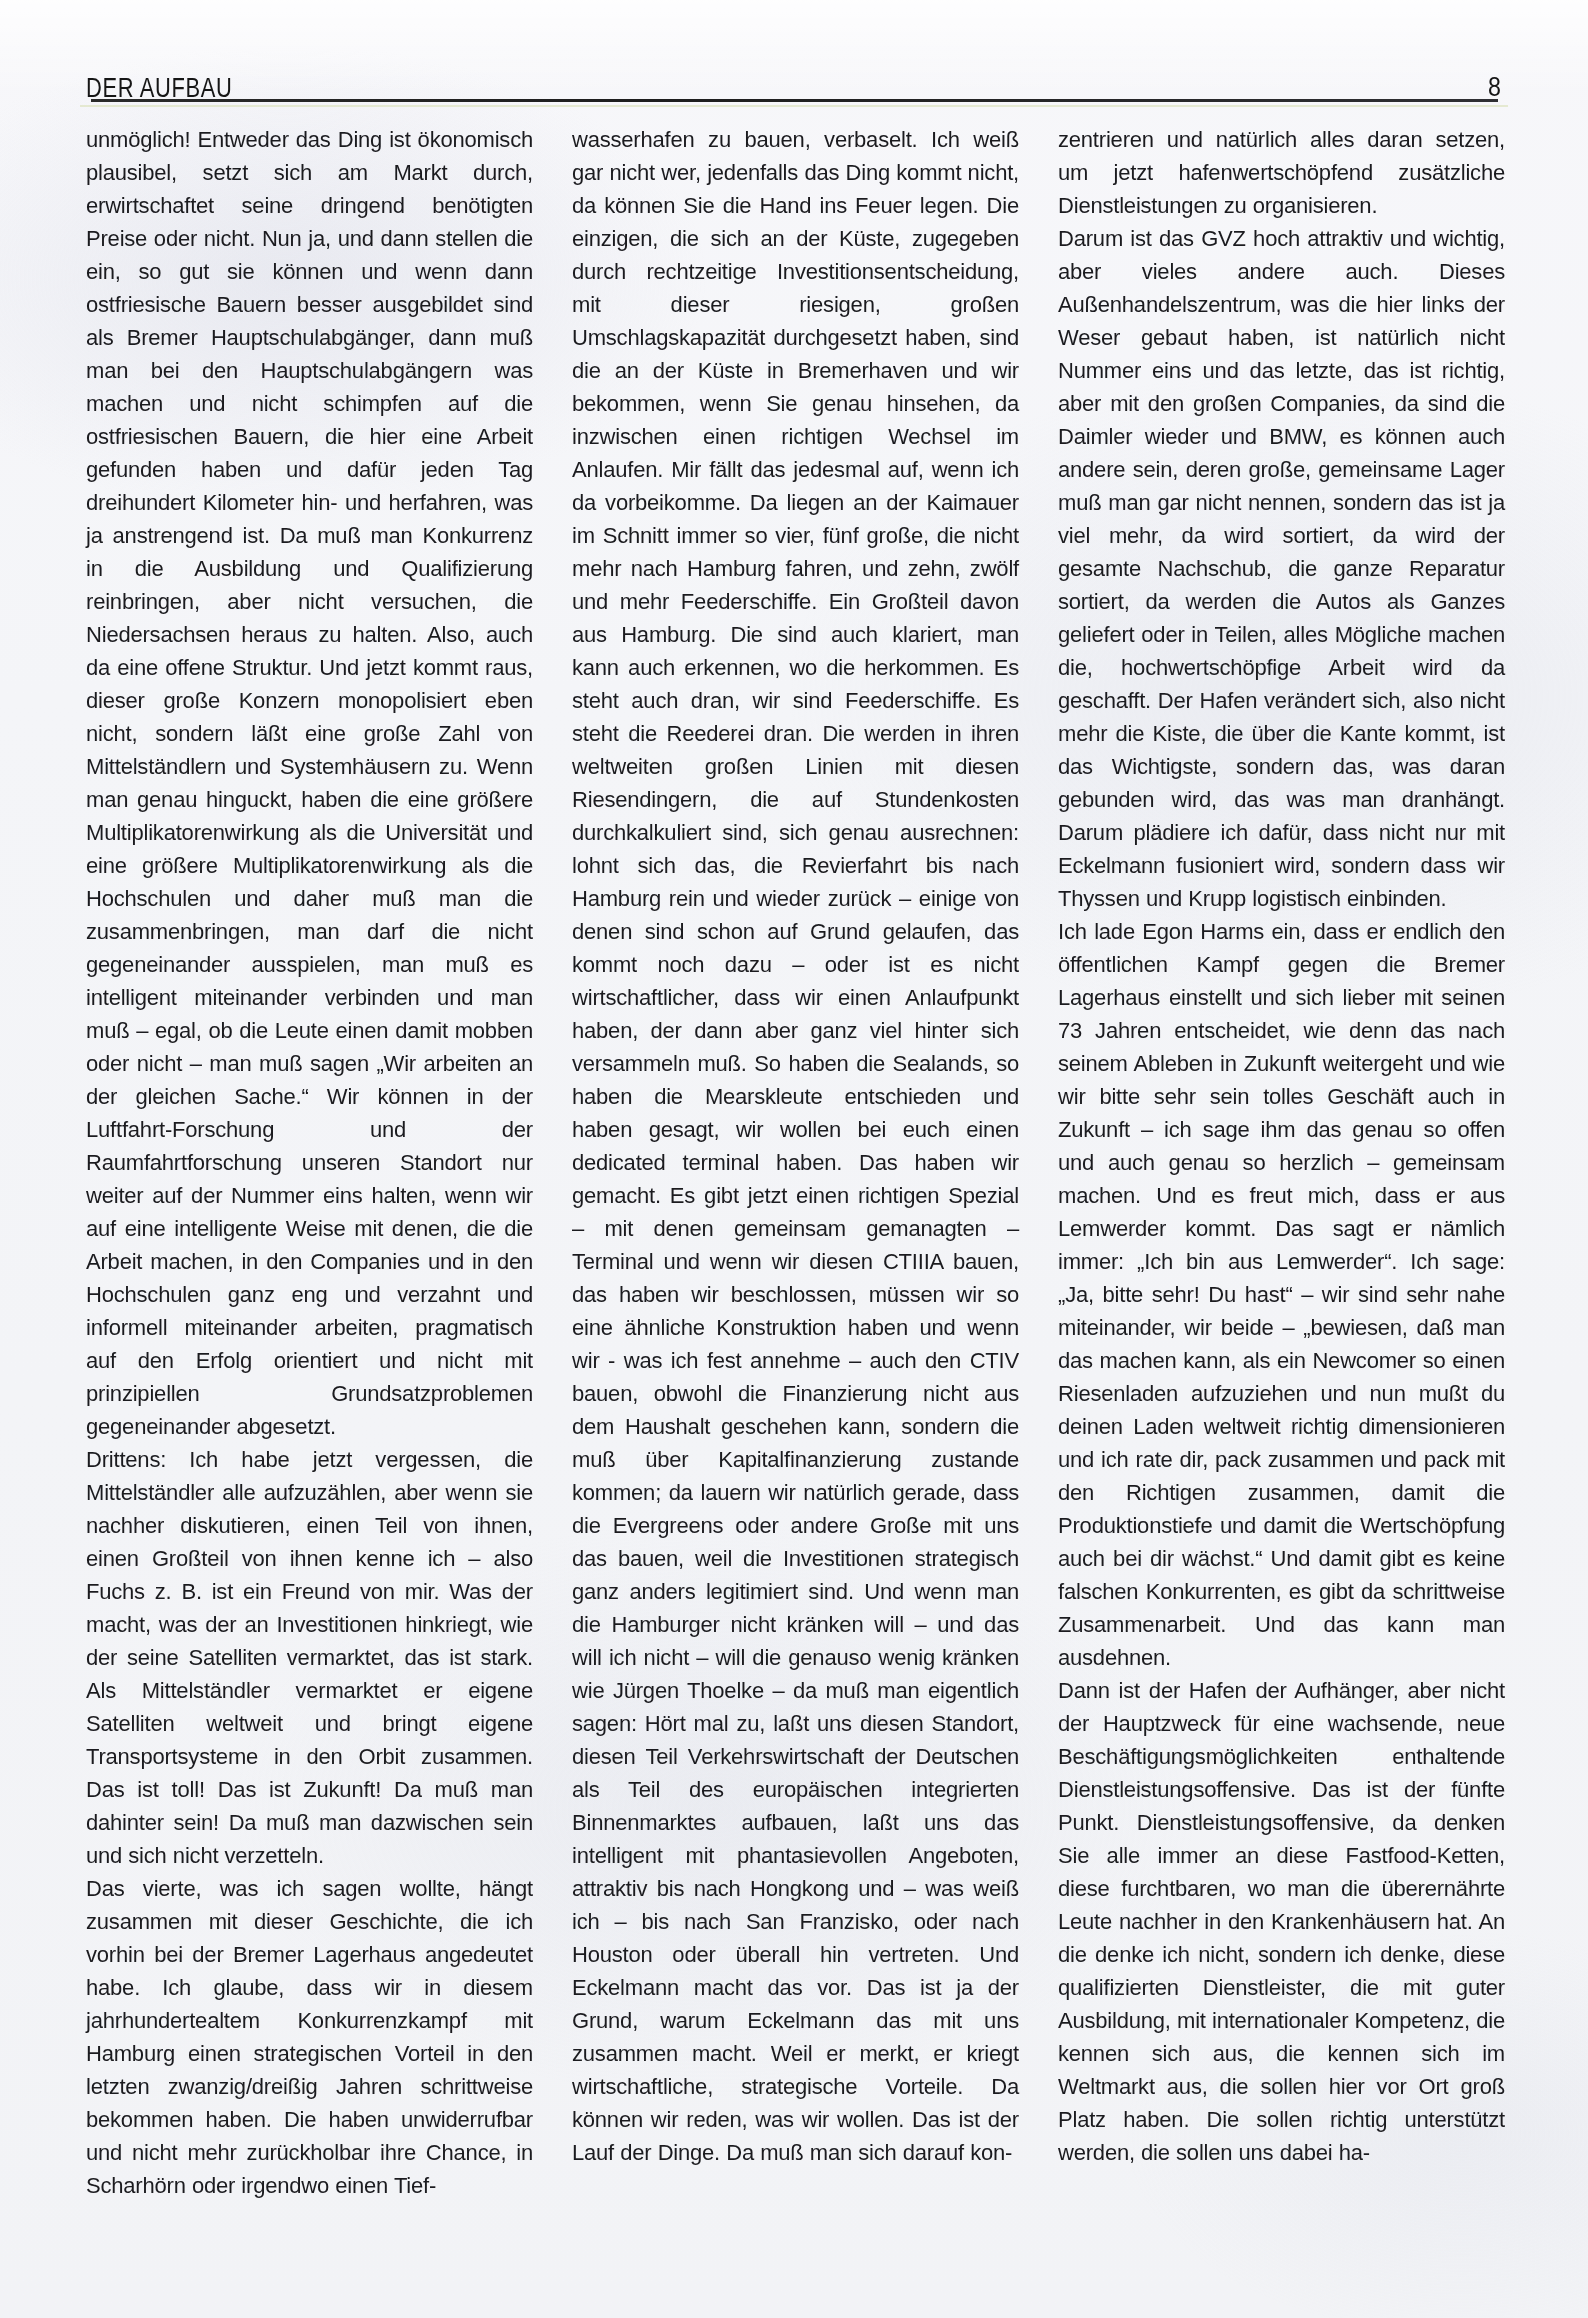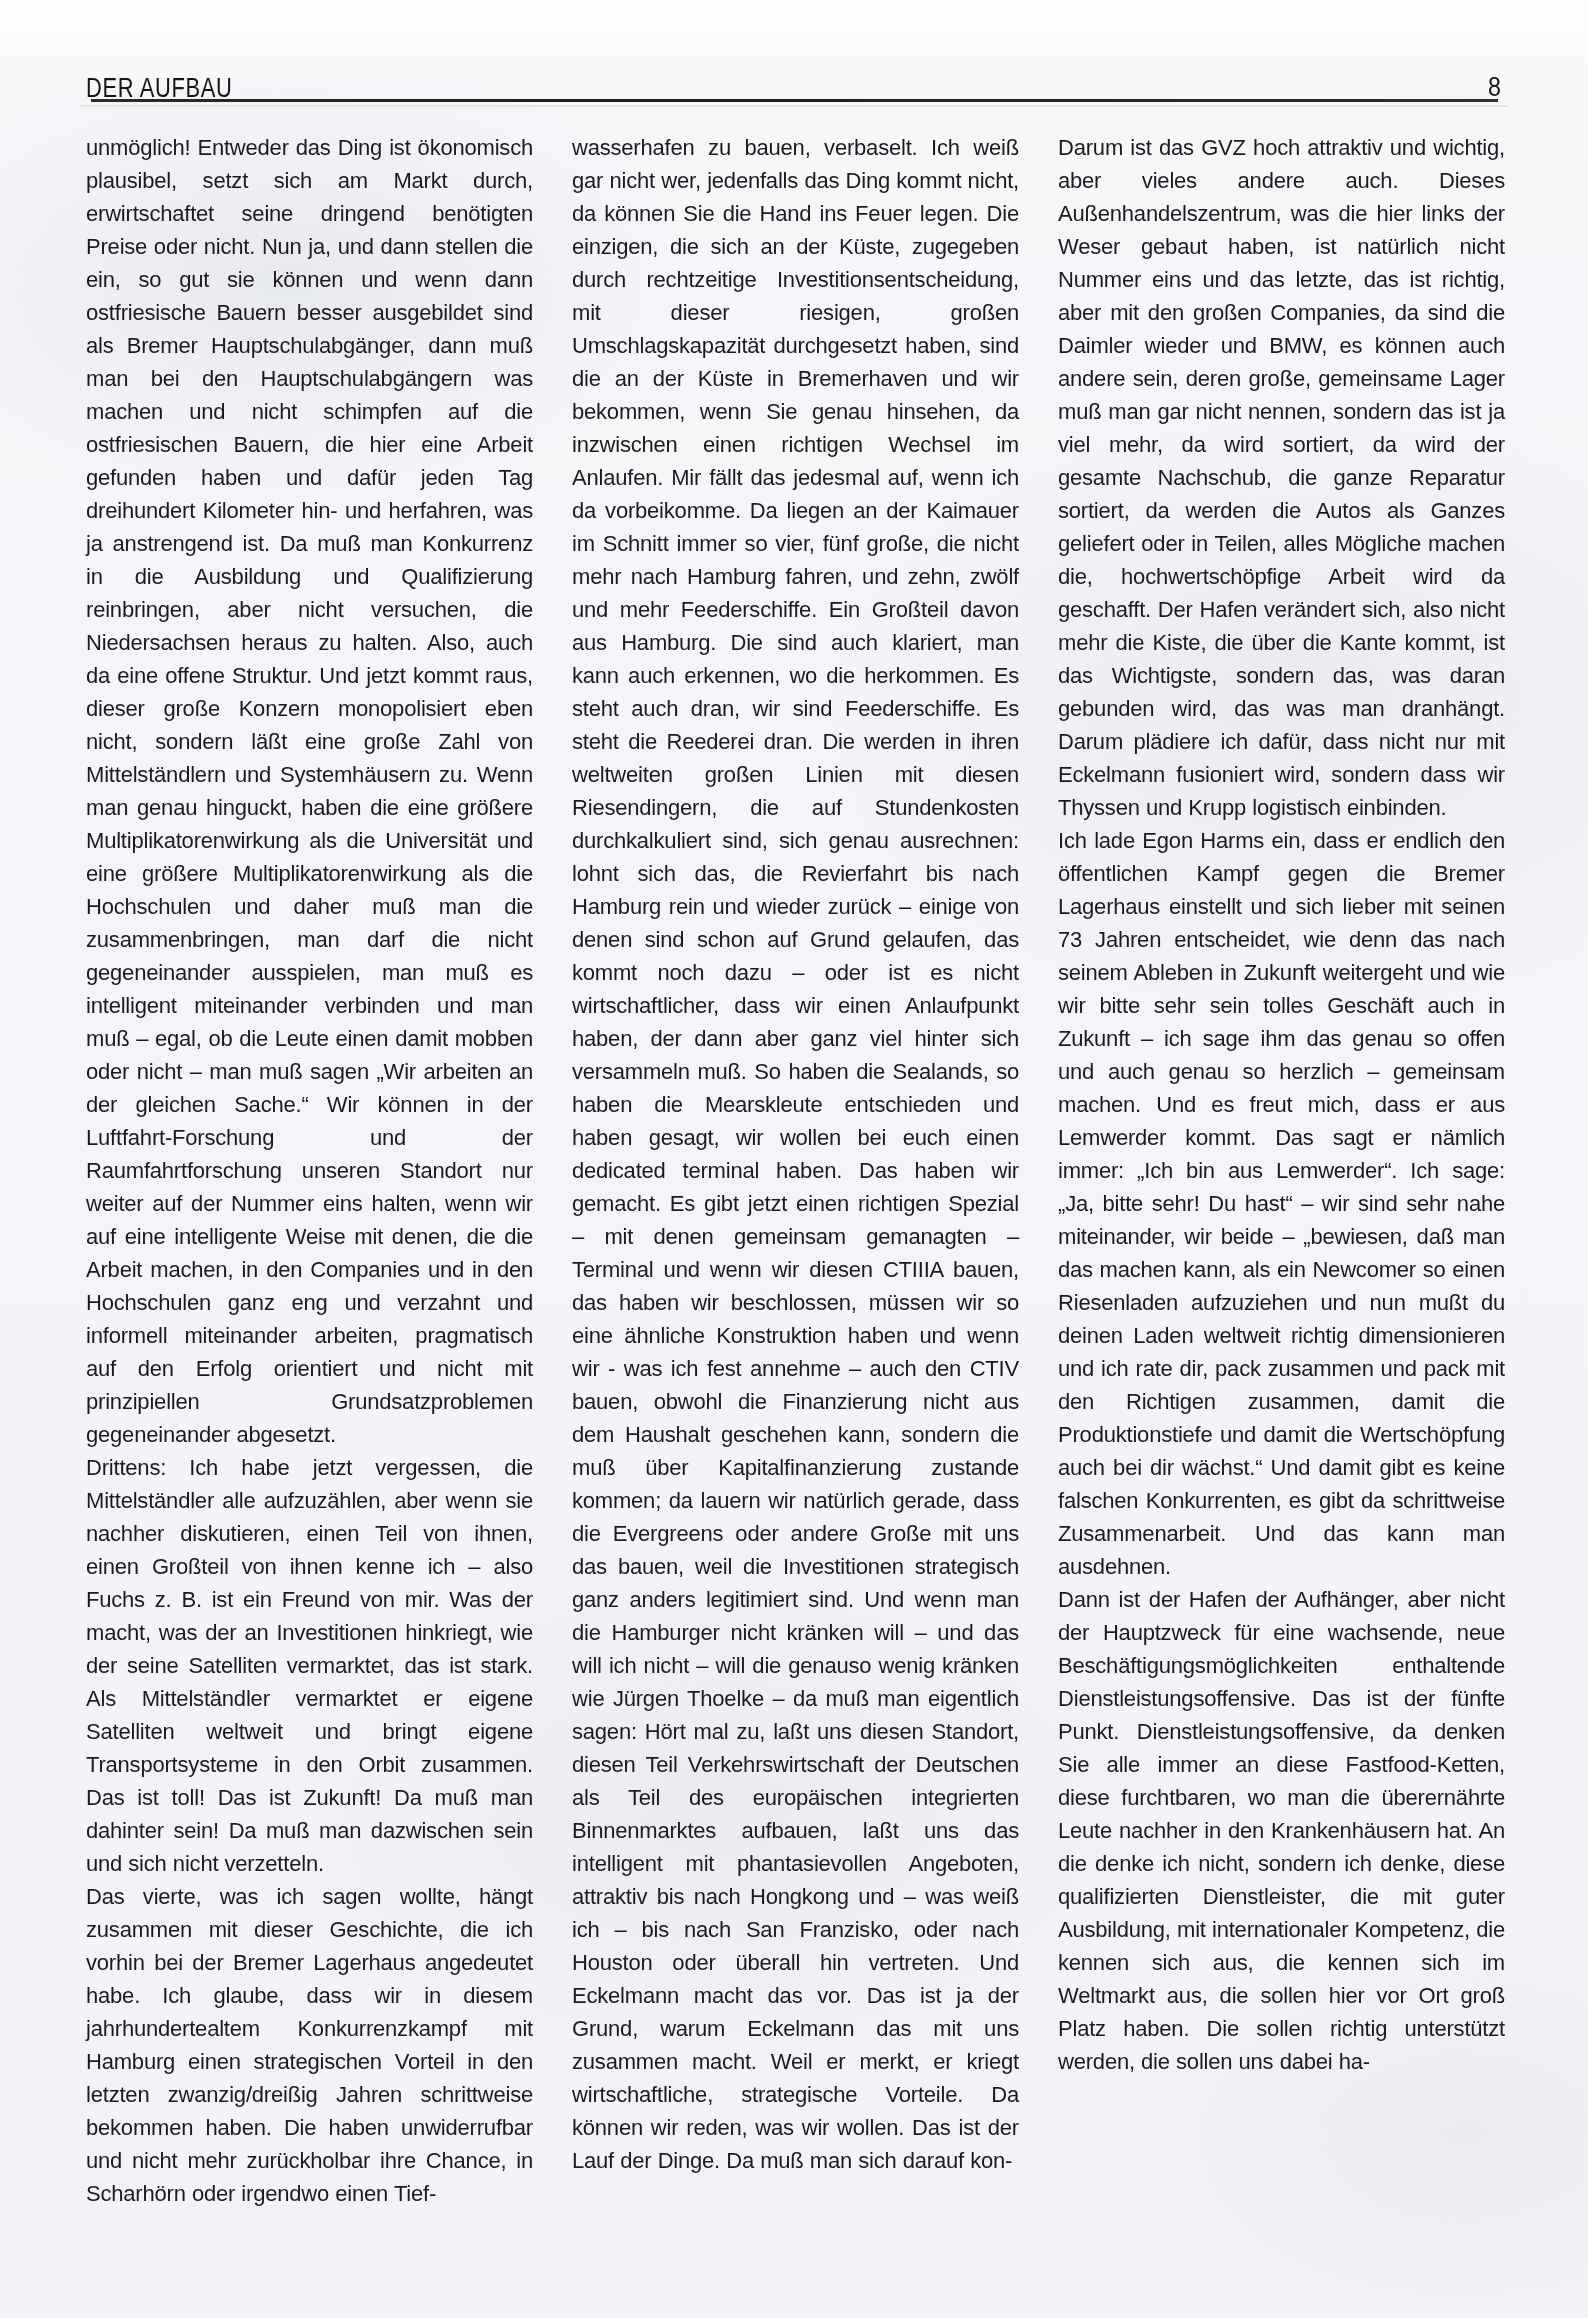--- a/index.html
+++ b/index.html
@@ -89,21 +89,21 @@
     width: 1428px;
     height: 2px;
     background: rgba(215, 222, 176, 0.55);
     z-index: 2;
   }
 
   
   .columns {
     position: absolute;
     left: 86px;
-    top: 131px;
+    top: 123px;
     width: 1417px;
     height: 2126px;
     display: flex;
     gap: 39px;
     z-index: 3;
   }
   .col {
     width: 447px;
     flex: 0 0 447px;
   }
@@ -140,20 +140,21 @@
       <p>unmöglich! Entweder das Ding ist ökonomisch plausibel, setzt sich am Markt durch, erwirtschaftet seine dringend benötigten Preise oder nicht. Nun ja, und dann stellen die ein, so gut sie können und wenn dann ostfriesische Bauern besser ausgebildet sind als Bremer Hauptschulabgänger, dann muß man bei den Hauptschulabgängern was machen und nicht schimpfen auf die ostfriesischen Bauern, die hier eine Arbeit gefunden haben und dafür jeden Tag dreihundert Kilometer hin- und herfahren, was ja anstrengend ist. Da muß man Konkurrenz in die Ausbildung und Qualifizierung reinbringen, aber nicht versuchen, die Niedersachsen heraus zu halten. Also, auch da eine offene Struktur. Und jetzt kommt raus, dieser große Konzern monopolisiert eben nicht, sondern läßt eine große Zahl von Mittelständlern und Systemhäusern zu. Wenn man genau hinguckt, haben die eine größere Multiplikatorenwirkung als die Universität und eine größere Multiplikatorenwirkung als die Hochschulen und daher muß man die zusammenbringen, man darf die nicht gegeneinander ausspielen, man muß es intelligent miteinander verbinden und man muß – egal, ob die Leute einen damit mobben oder nicht – man muß sagen „Wir arbeiten an der gleichen Sache.“ Wir können in der Luftfahrt-Forschung und der Raumfahrtforschung unseren Standort nur weiter auf der Nummer eins halten, wenn wir auf eine intelligente Weise mit denen, die die Arbeit machen, in den Companies und in den Hochschulen ganz eng und verzahnt und informell miteinander arbeiten, pragmatisch auf den Erfolg orientiert und nicht mit prinzipiellen Grundsatzproblemen gegeneinander abgesetzt.</p>
       <p>Drittens: Ich habe jetzt vergessen, die Mittelständler alle aufzuzählen, aber wenn sie nachher diskutieren, einen Teil von ihnen, einen Großteil von ihnen kenne ich – also Fuchs z. B. ist ein Freund von mir. Was der macht, was der an Investitionen hinkriegt, wie der seine Satelliten vermarktet, das ist stark. Als Mittelständler vermarktet er eigene Satelliten weltweit und bringt eigene Transportsysteme in den Orbit zusammen. Das ist toll! Das ist Zukunft! Da muß man dahinter sein! Da muß man dazwischen sein und sich nicht verzetteln.</p>
       <p>Das vierte, was ich sagen wollte, hängt zusammen mit dieser Geschichte, die ich vorhin bei der Bremer Lagerhaus angedeutet habe. Ich glaube, dass wir in diesem jahrhundertealtem Konkurrenzkampf mit Hamburg einen strategischen Vorteil in den letzten zwanzig/dreißig Jahren schrittweise bekommen haben. Die haben unwiderrufbar und nicht mehr zurückholbar ihre Chance, in Scharhörn oder irgendwo einen Tief-</p>
     </div>
 
     <div class="col c2">
       <p>wasserhafen zu bauen, verbaselt. Ich weiß gar nicht wer, jedenfalls das Ding kommt nicht, da können Sie die Hand ins Feuer legen. Die einzigen, die sich an der Küste, zugegeben durch rechtzeitige Investitionsentscheidung, mit dieser riesigen, großen Umschlagskapazität durchgesetzt haben, sind die an der Küste in Bremerhaven und wir bekommen, wenn Sie genau hinsehen, da inzwischen einen richtigen Wechsel im Anlaufen. Mir fällt das jedesmal auf, wenn ich da vorbeikomme. Da liegen an der Kaimauer im Schnitt immer so vier, fünf große, die nicht mehr nach Hamburg fahren, und zehn, zwölf und mehr Feederschiffe. Ein Großteil davon aus Hamburg. Die sind auch klariert, man kann auch erkennen, wo die herkommen. Es steht auch dran, wir sind Feederschiffe. Es steht die Reederei dran. Die werden in ihren weltweiten großen Linien mit diesen Riesendingern, die auf Stundenkosten durchkalkuliert sind, sich genau ausrechnen: lohnt sich das, die Revierfahrt bis nach Hamburg rein und wieder zurück – einige von denen sind schon auf Grund gelaufen, das kommt noch dazu – oder ist es nicht wirtschaftlicher, dass wir einen Anlaufpunkt haben, der dann aber ganz viel hinter sich versammeln muß. So haben die Sealands, so haben die Mearskleute entschieden und haben gesagt, wir wollen bei euch einen dedicated terminal haben. Das haben wir gemacht. Es gibt jetzt einen richtigen Spezial – mit denen gemeinsam gemanagten – Terminal und wenn wir diesen CTIIIA bauen, das haben wir beschlossen, müssen wir so eine ähnliche Konstruktion haben und wenn wir - was ich fest annehme – auch den CTIV bauen, obwohl die Finanzierung nicht aus dem Haushalt geschehen kann, sondern die muß über Kapitalfinanzierung zustande kommen; da lauern wir natürlich gerade, dass die Evergreens oder andere Große mit uns das bauen, weil die Investitionen strategisch ganz anders legitimiert sind. Und wenn man die Hamburger nicht kränken will – und das will ich nicht – will die genauso wenig kränken wie Jürgen Thoelke – da muß man eigentlich sagen: Hört mal zu, laßt uns diesen Standort, diesen Teil Verkehrswirtschaft der Deutschen als Teil des europäischen integrierten Binnenmarktes aufbauen, laßt uns das intelligent mit phantasievollen Angeboten, attraktiv bis nach Hongkong und – was weiß ich – bis nach San Franzisko, oder nach Houston oder überall hin vertreten. Und Eckelmann macht das vor. Das ist ja der Grund, warum Eckelmann das mit uns zusammen macht. Weil er merkt, er kriegt wirtschaftliche, strategische Vorteile. Da können wir reden, was wir wollen. Das ist der Lauf der Dinge. Da muß man sich darauf kon-</p>
     </div>
 
     <div class="col c3">
+      <p>zentrieren und natürlich alles daran setzen, um jetzt hafenwertschöpfend zusätzliche Dienstleistungen zu organisieren.</p>
       <p>Darum ist das GVZ hoch attraktiv und wichtig, aber vieles andere auch. Dieses Außenhandelszentrum, was die hier links der Weser gebaut haben, ist natürlich nicht Nummer eins und das letzte, das ist richtig, aber mit den großen Companies, da sind die Daimler wieder und BMW, es können auch andere sein, deren große, gemeinsame Lager muß man gar nicht nennen, sondern das ist ja viel mehr, da wird sortiert, da wird der gesamte Nachschub, die ganze Reparatur sortiert, da werden die Autos als Ganzes geliefert oder in Teilen, alles Mögliche machen die, hochwertschöpfige Arbeit wird da geschafft. Der Hafen verändert sich, also nicht mehr die Kiste, die über die Kante kommt, ist das Wichtigste, sondern das, was daran gebunden wird, das was man dranhängt. Darum plädiere ich dafür, dass nicht nur mit Eckelmann fusioniert wird, sondern dass wir Thyssen und Krupp logistisch einbinden.</p>
       <p>Ich lade Egon Harms ein, dass er endlich den öffentlichen Kampf gegen die Bremer Lagerhaus einstellt und sich lieber mit seinen 73 Jahren entscheidet, wie denn das nach seinem Ableben in Zukunft weitergeht und wie wir bitte sehr sein tolles Geschäft auch in Zukunft – ich sage ihm das genau so offen und auch genau so herzlich – gemeinsam machen. Und es freut mich, dass er aus Lemwerder kommt. Das sagt er nämlich immer: „Ich bin aus Lemwerder“. Ich sage: „Ja, bitte sehr! Du hast“ – wir sind sehr nahe miteinander, wir beide – „bewiesen, daß man das machen kann, als ein Newcomer so einen Riesenladen aufzuziehen und nun mußt du deinen Laden weltweit richtig dimensionieren und ich rate dir, pack zusammen und pack mit den Richtigen zusammen, damit die Produktionstiefe und damit die Wertschöpfung auch bei dir wächst.“ Und damit gibt es keine falschen Konkurrenten, es gibt da schrittweise Zusammenarbeit. Und das kann man ausdehnen.</p>
       <p>Dann ist der Hafen der Aufhänger, aber nicht der Hauptzweck für eine wachsende, neue Beschäftigungsmöglichkeiten enthaltende Dienstleistungsoffensive. Das ist der fünfte Punkt. Dienstleistungsoffensive, da denken Sie alle immer an diese Fastfood-Ketten, diese furchtbaren, wo man die überernährte Leute nachher in den Krankenhäusern hat. An die denke ich nicht, sondern ich denke, diese qualifizierten Dienstleister, die mit guter Ausbildung, mit internationaler Kompetenz, die kennen sich aus, die kennen sich im Weltmarkt aus, die sollen hier vor Ort groß Platz haben. Die sollen richtig unterstützt werden, die sollen uns dabei ha-</p>
     </div>
 
   </div>
 </div>
 
 
 </body></html>

